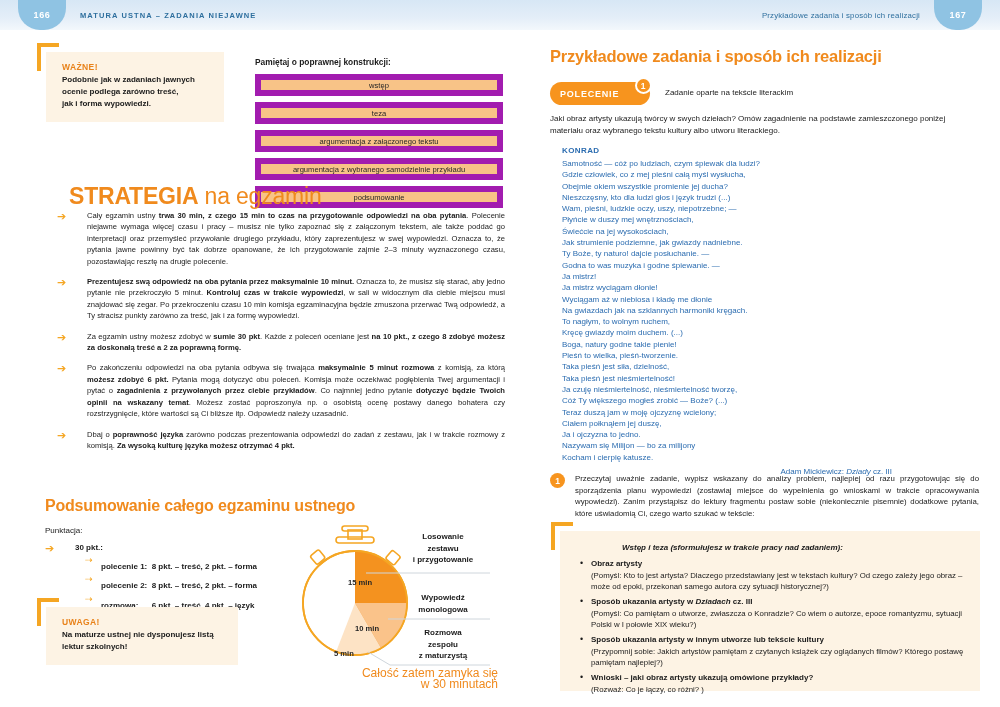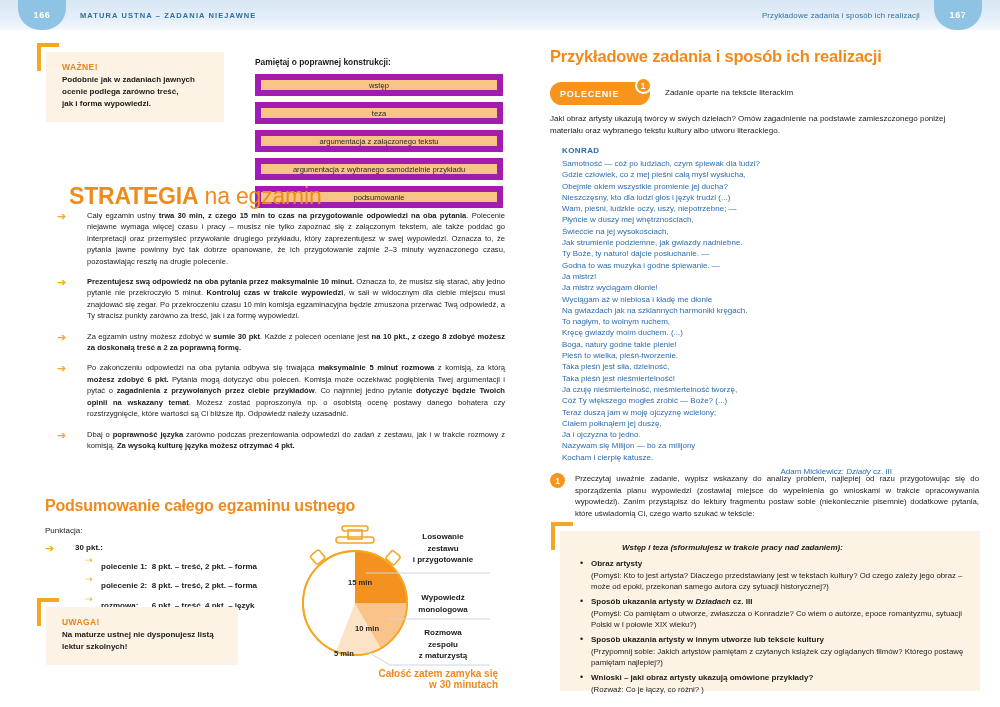--- a/index.html
+++ b/index.html
@@ -85,21 +85,21 @@
     display: flex; align-items: center; justify-content: center;
     margin-bottom: 6px;
     height: 22px;
   }
   .flow-label { font-size: 8.4px; font-weight: bold; color: #1b1b1b; margin-bottom: 7px; }
 
   
   .sw-wrap { position: absolute; }
   .sw-caption {
     position: absolute; text-align: right;
-    color: #f08a1d; font-size: 10px; font-weight: bold; line-height: 11px;
+    color: #f08a1d; font-size: 12px; font-weight: normal; line-height: 11px;
   }
   .sw-legend {
     position: absolute; color: #1b1b1b; font-size: 8px;
     font-weight: bold; line-height: 11.5px; text-align: center;
   }
 
   
   .polecenie-pill {
     position: absolute;
     background: #f7941e;

